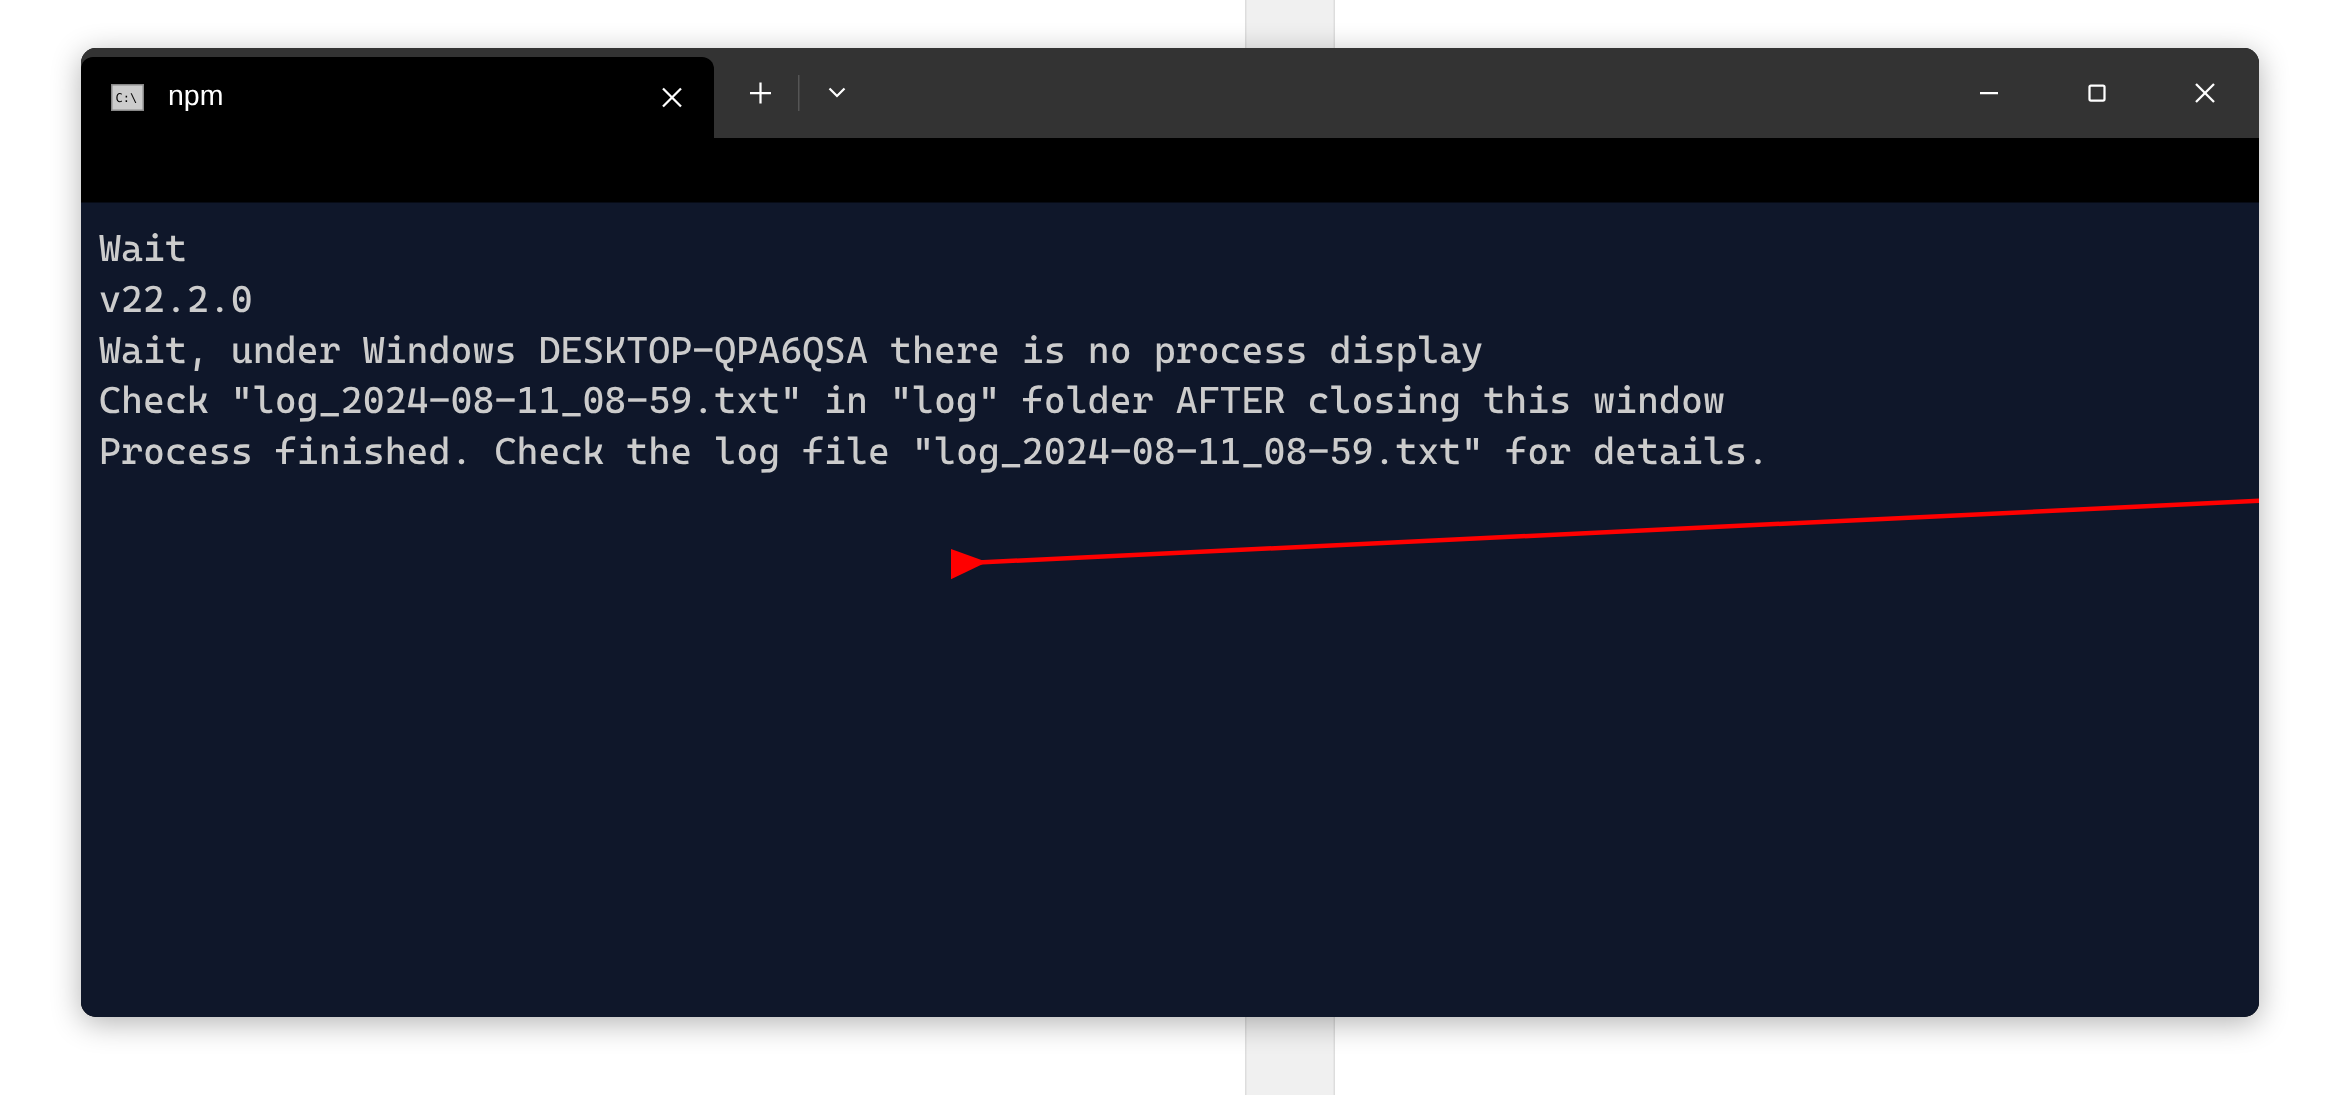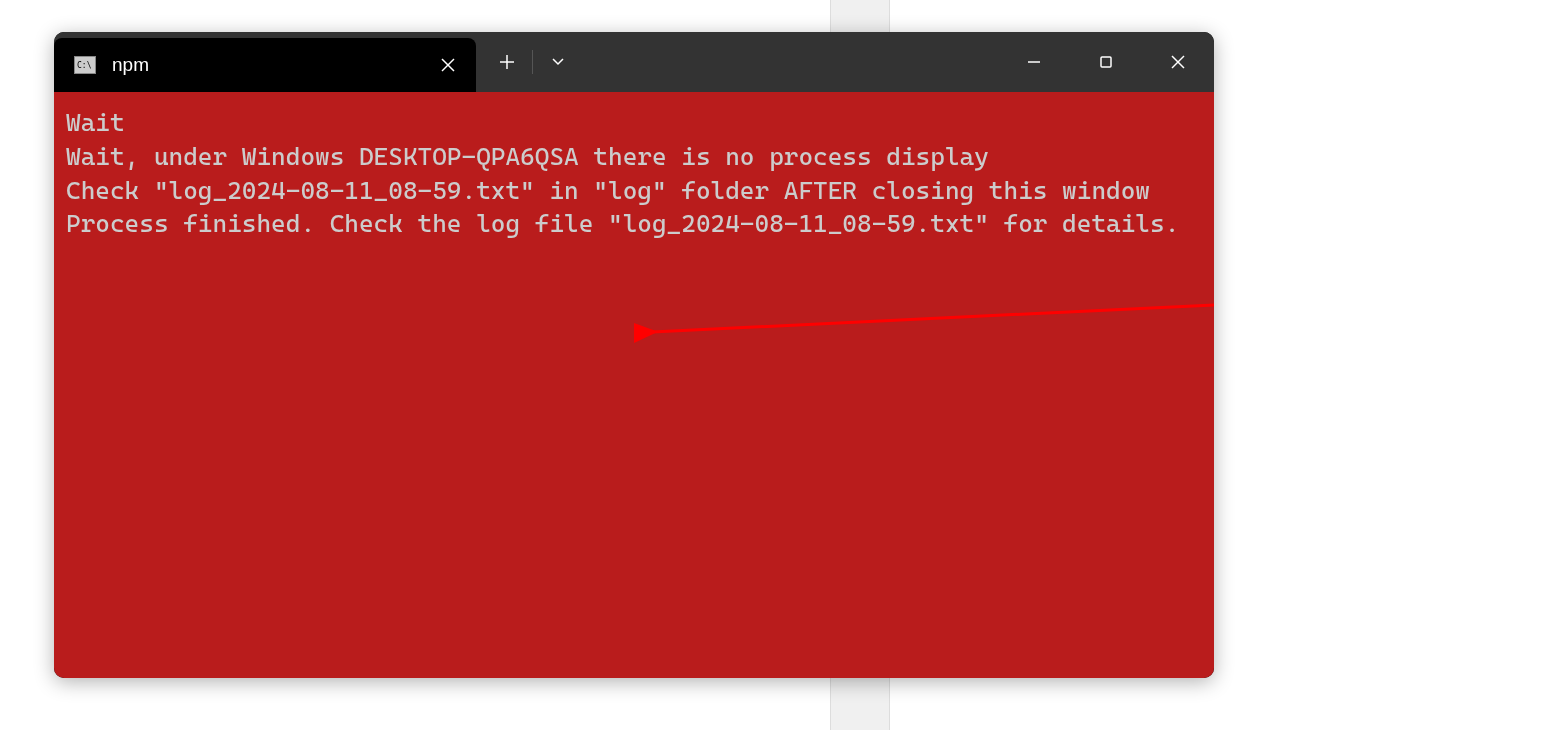--- a/index.html
+++ b/index.html
@@ -22,28 +22,29 @@
       width: 60px;
       height: 730px;
       background: #f0f0f0;
       border-left: 1px solid #ddd;
       border-right: 1px solid #ddd;
     }
     .terminal-window {
       position: absolute;
       left: 54px;
       top: 32px;
-      width: 1160px;
+      width: 1452px;
       height: 646px;
       background: #000000;
       border-radius: 10px;
       box-shadow: 0 4px 20px rgba(0,0,0,0.3);
       overflow: hidden;
       display: flex;
       flex-direction: column;
+      gap: 43px;
     }
     .titlebar {
       height: 60px;
       background: #333333;
       display: flex;
       align-items: stretch;
       position: relative;
     }
     .tab {
       background: #000000;
@@ -121,21 +122,21 @@
       width: 72px;
       height: 60px;
       display: flex;
       align-items: center;
       justify-content: center;
       color: #ffffff;
       cursor: pointer;
     }
     .terminal-content {
       flex: 1;
-      background: #b91c1c;
+      background: #0f172a;
       padding: 14px 12px;
       font-family: 'Cascadia Mono', 'Consolas', monospace;
       font-size: 25px;
       line-height: 1.35;
       color: #cccccc;
       position: relative;
     }
     .terminal-line {
       white-space: pre;
     }
@@ -193,20 +194,21 @@
         <svg width="14" height="14" viewBox="0 0 14 14">
           <line x1="1" y1="1" x2="13" y2="13" stroke="#fff" stroke-width="1.5"></line>
           <line x1="13" y1="1" x2="1" y2="13" stroke="#fff" stroke-width="1.5"></line>
         </svg>
       </div>
     </div>
   </div>
 
   <div class="terminal-content">
     <div class="terminal-line">Wait</div>
+    <div class="terminal-line">v22.2.0</div>
     <div class="terminal-line">Wait, under Windows DESKTOP-QPA6QSA there is no process display</div>
     <div class="terminal-line">Check "log_2024-08-11_08-59.txt" in "log" folder AFTER closing this window</div>
     <div class="terminal-line">Process finished. Check the log file "log_2024-08-11_08-59.txt" for details.</div>
 
     <svg class="annotation-arrow" style="position:absolute; left:580px; top:192px; width:900px; height:60px;">
       <defs>
         <marker id="arrowhead" markerWidth="12" markerHeight="10" refX="2" refY="5" orient="auto">
           <polygon points="12 0, 0 5, 12 10" fill="#ff0000"></polygon>
         </marker>
       </defs>

